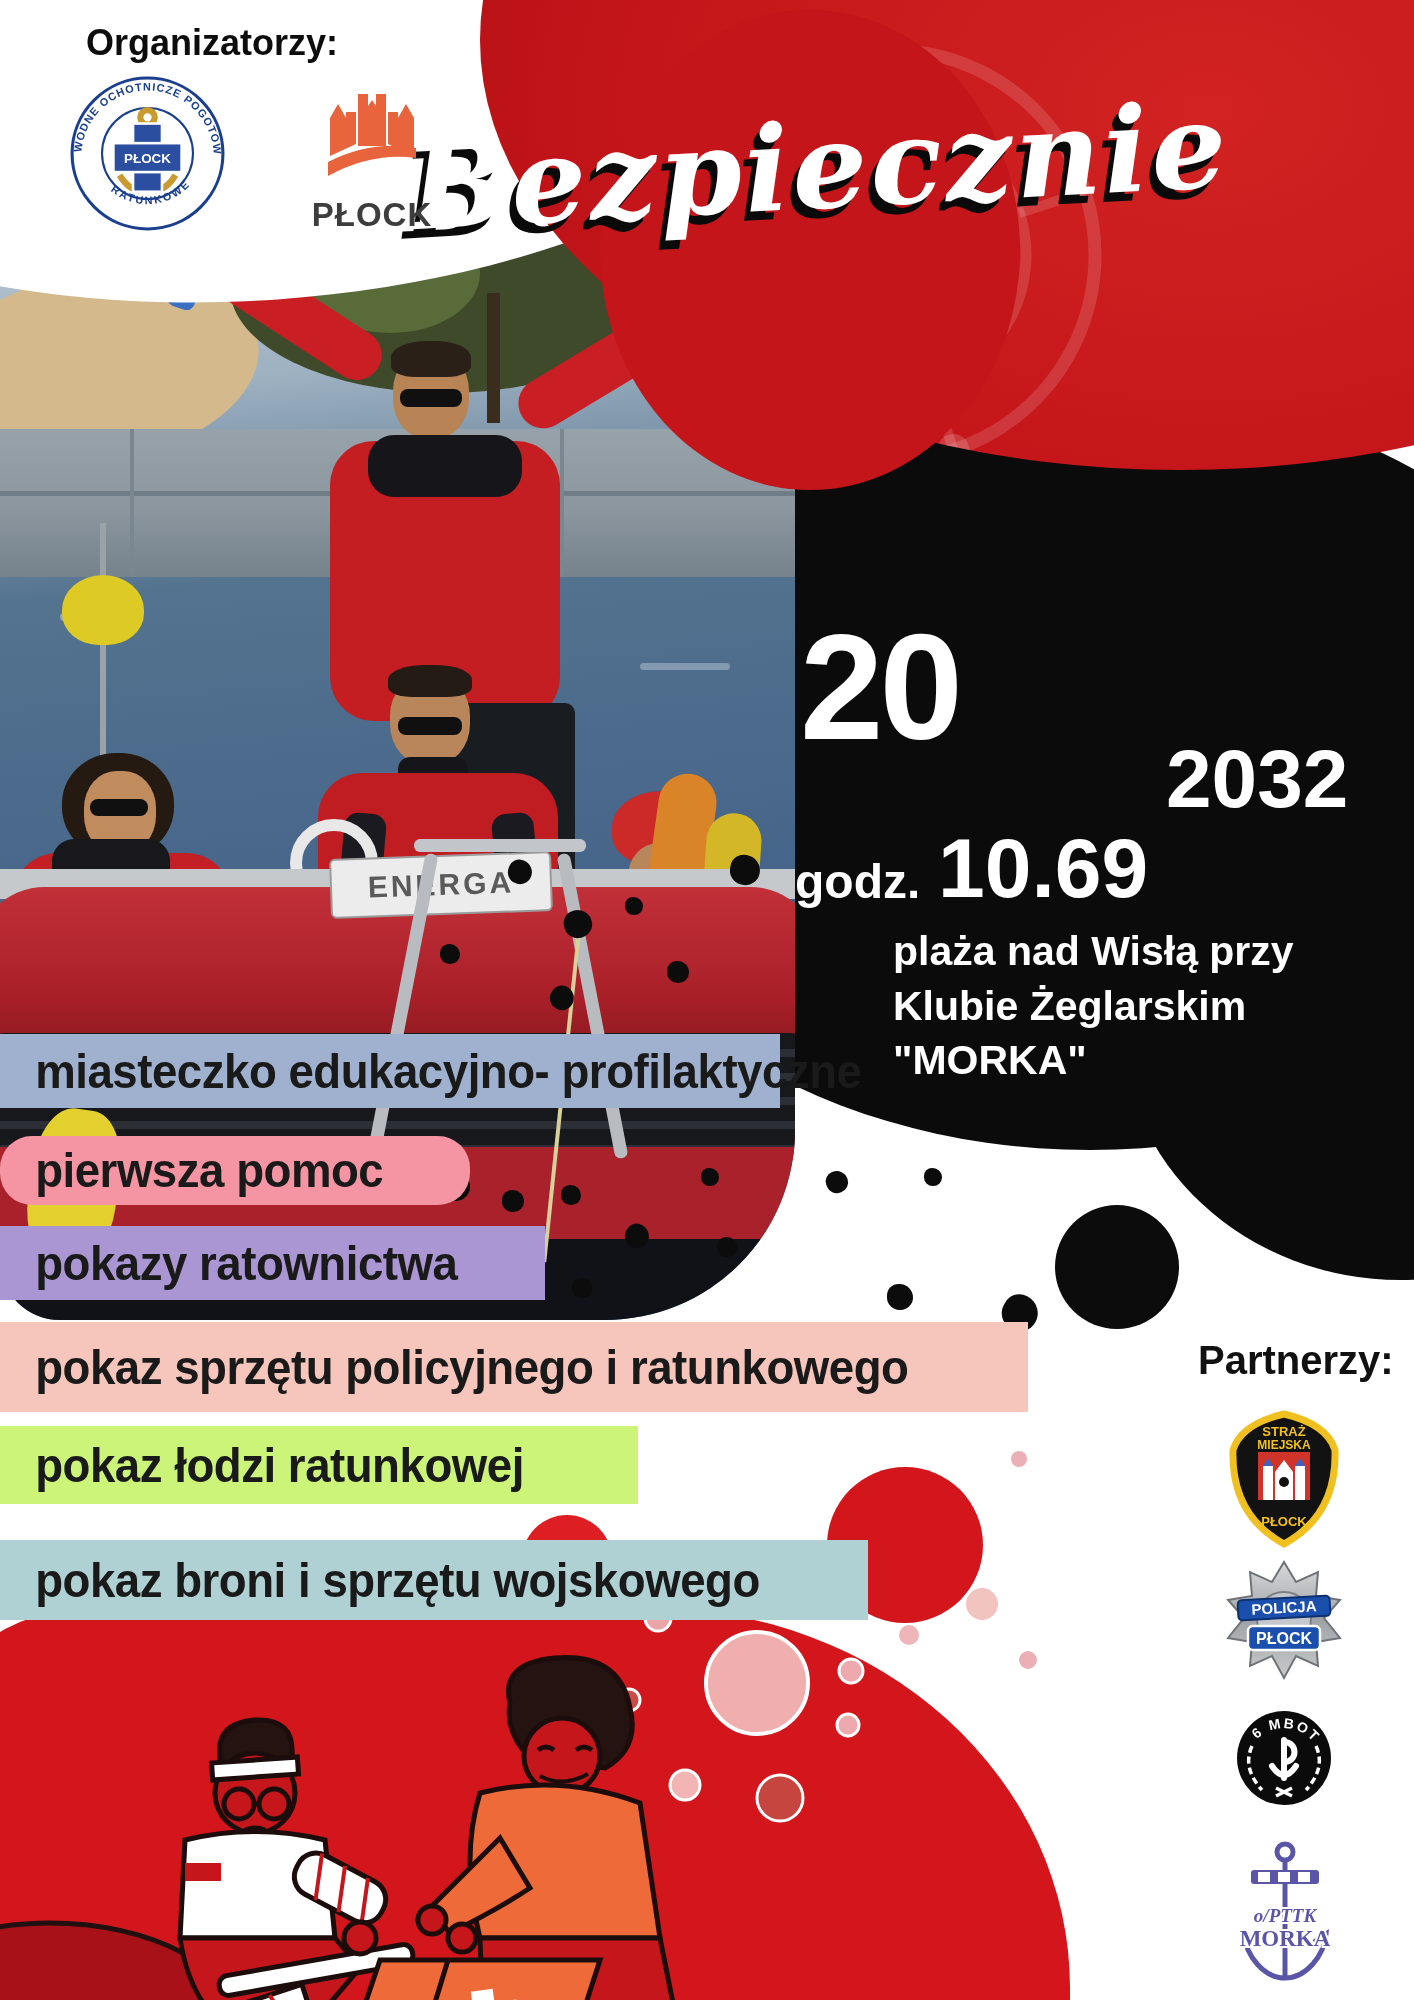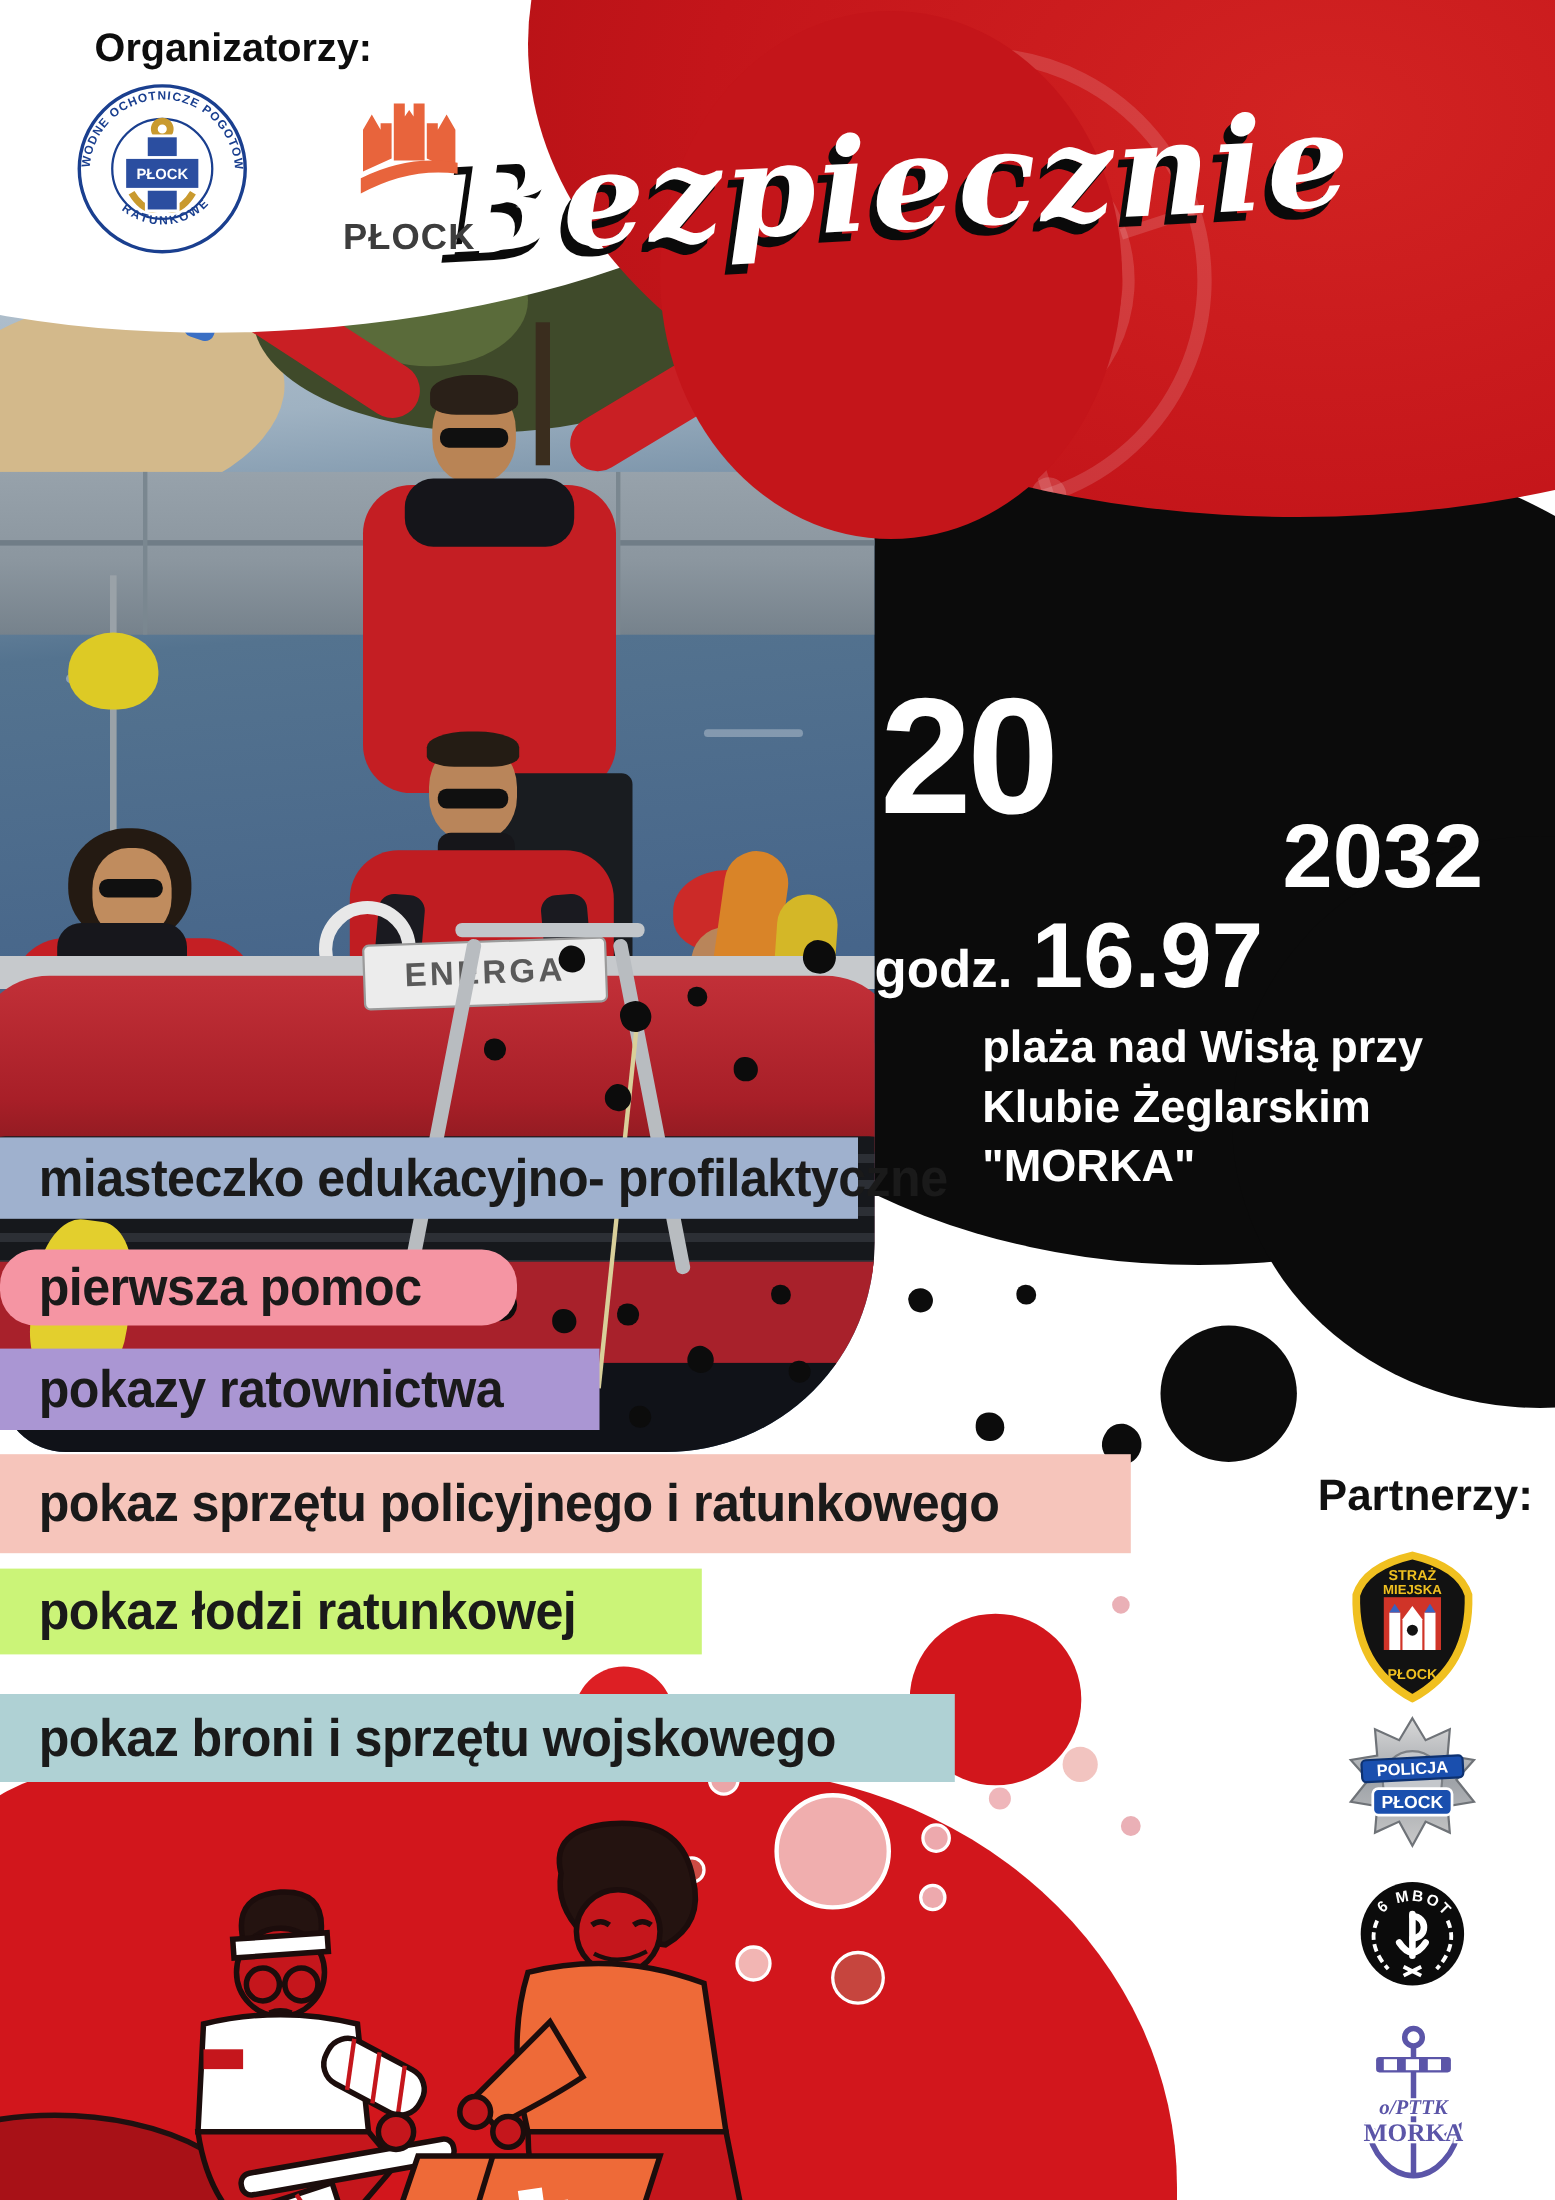--- a/index.html
+++ b/index.html
@@ -157,21 +157,21 @@
       </g>
     </svg>
   </div>
   <div class="abs red-blob-b"></div>
 
   <div class="abs title-script">Bezpiecznie</div>
 
   <div class="abs ev ev-day">20</div>
   <div class="abs ev ev-year">2032</div>
   <div class="abs ev ev-time-label">godz.</div>
-  <div class="abs ev ev-time">16.97</div>
+  <div class="abs ev ev-time">10.69</div>
   <div class="abs ev ev-loc">
     <div>plaża nad Wisłą przy</div>
     <div>Klubie Żeglarskim "MORKA"</div>
   </div>
 
   <div class="abs org-label">Organizatorzy:</div>
 
   <svg class="abs org-logos" style="left:70px;top:76px;" width="155" height="155" viewBox="0 0 150 150">
     <circle cx="75" cy="75" r="73" fill="#fff" stroke="#1a3f8f" stroke-width="3"></circle>
     <circle cx="75" cy="75" r="44" fill="#fff" stroke="#1a3f8f" stroke-width="2"></circle>

